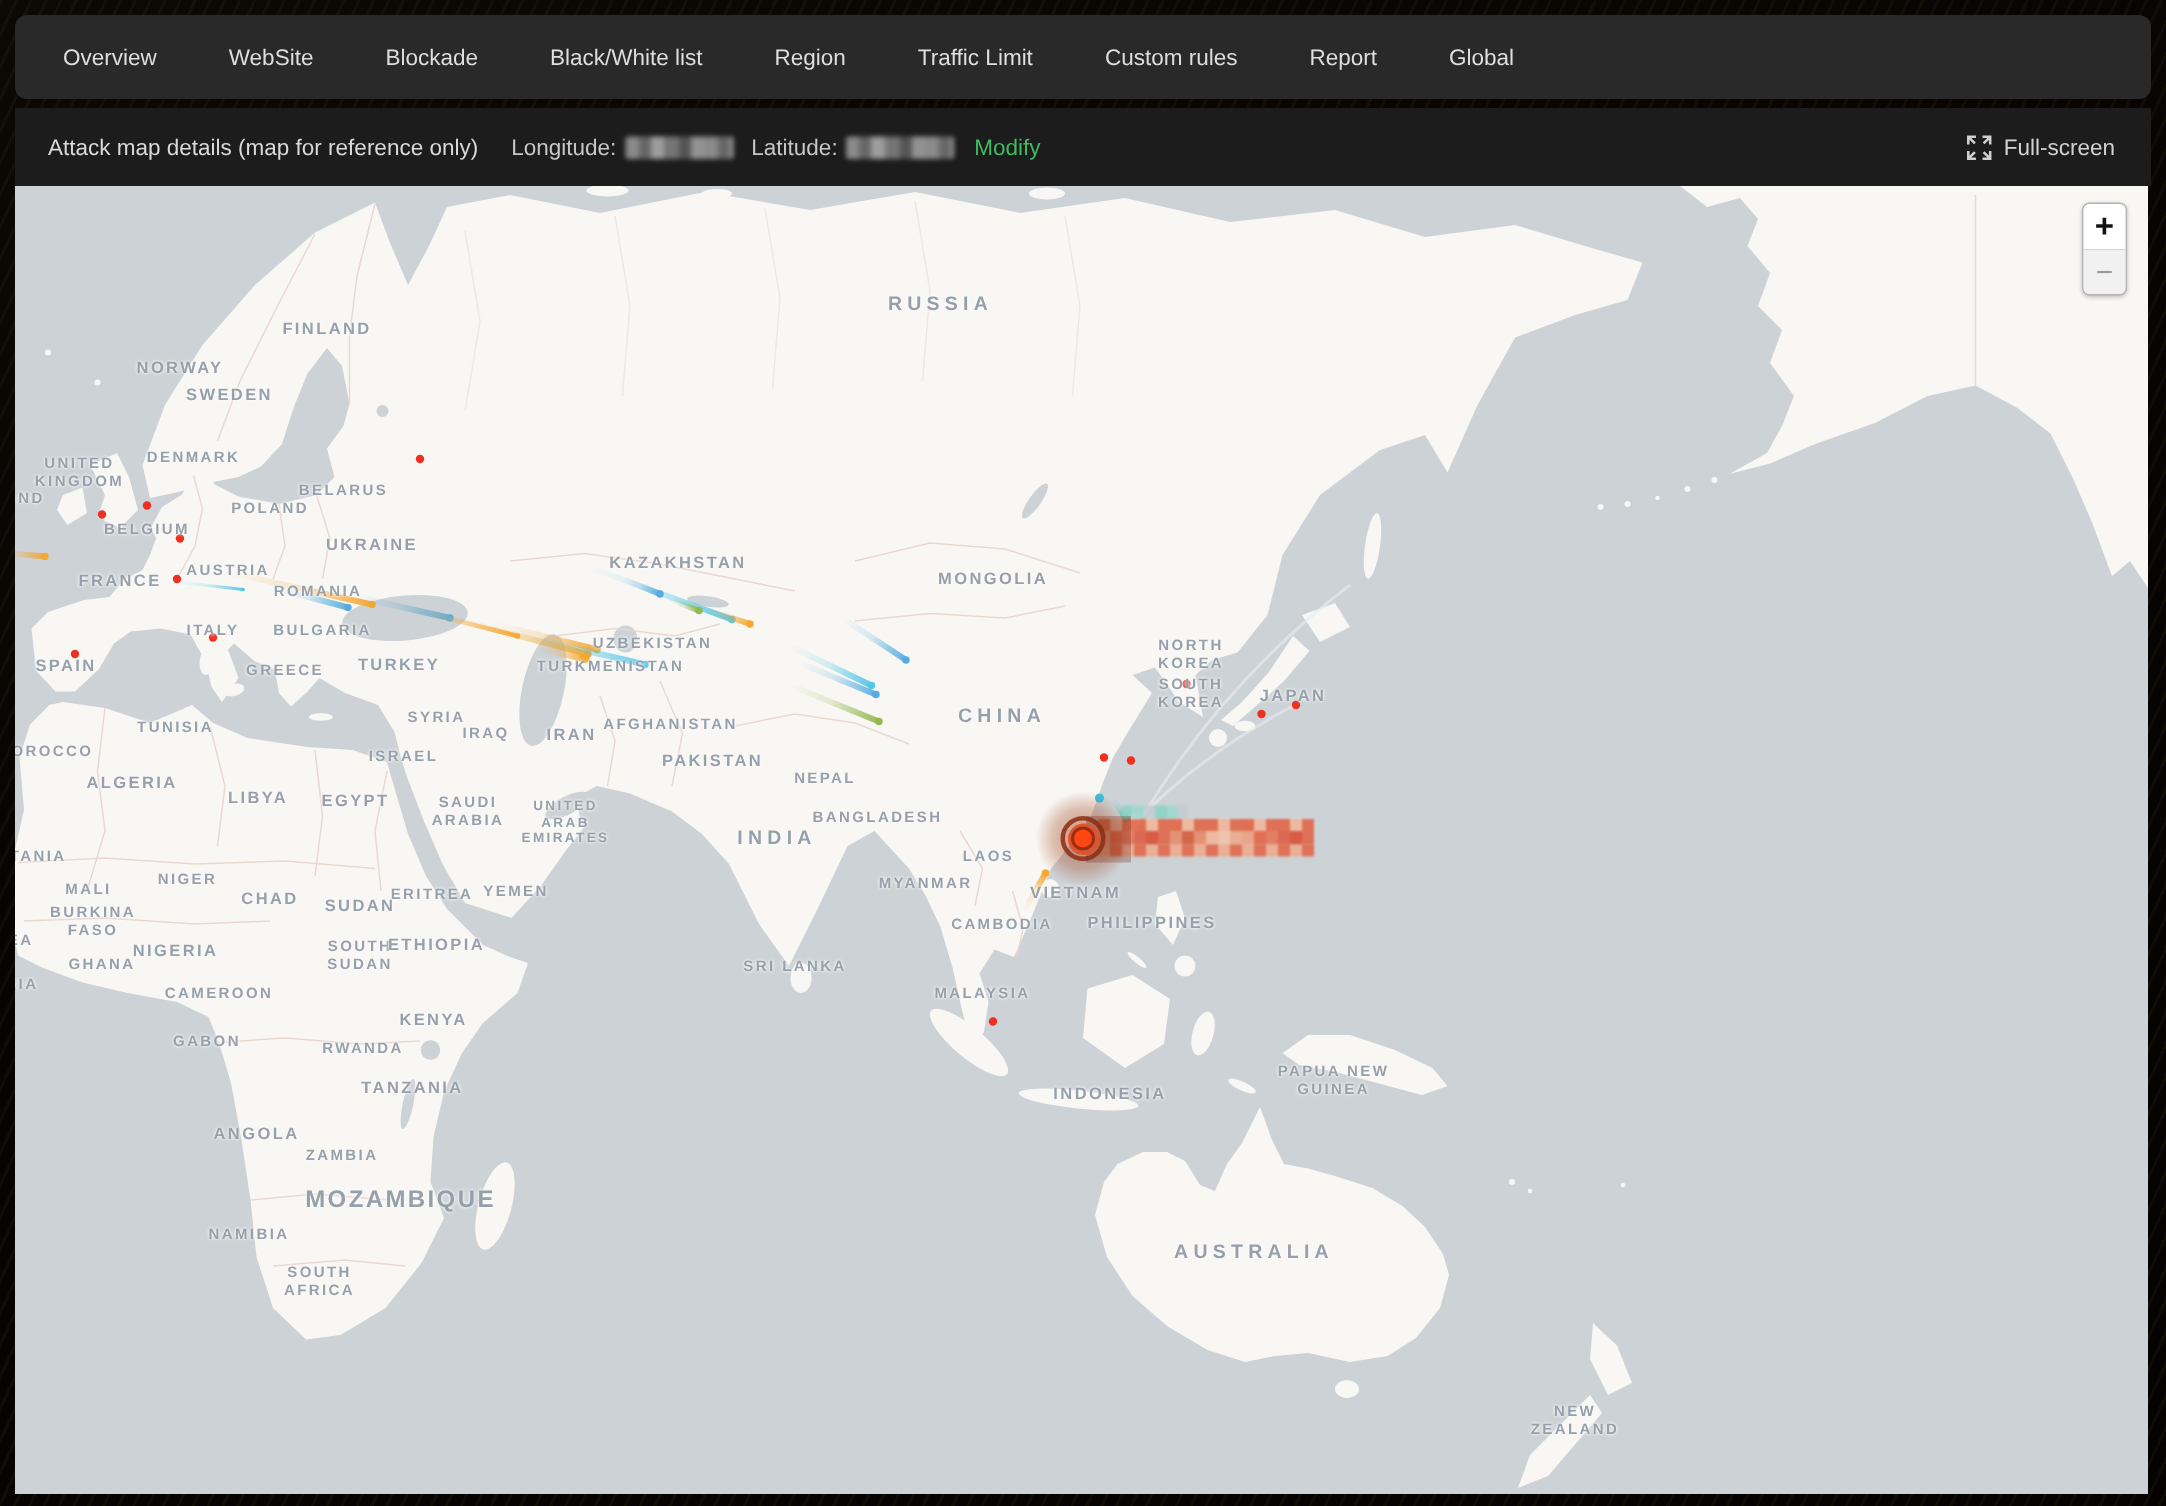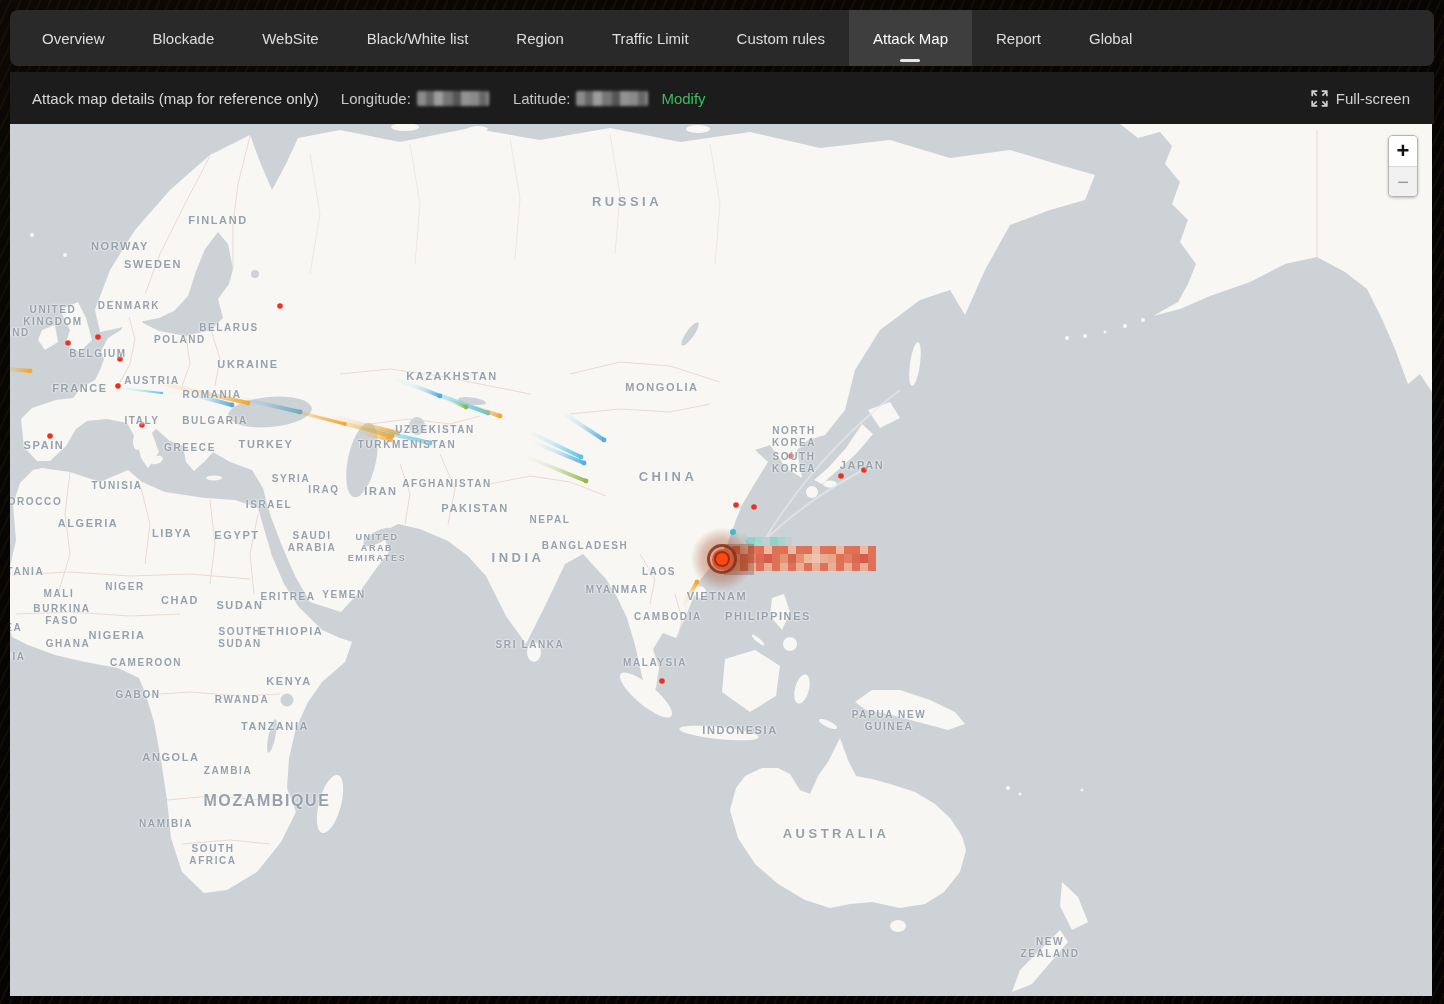--- a/index.html
+++ b/index.html
@@ -29,21 +29,21 @@
     width:20px; height:3px; background:#e6e6e6; border-radius:2px;
   }
 
   
   .subheader {
     position:absolute; left:10px; top:72px; width:1424px; height:52px;
     background:#1c1c1c; display:flex; align-items:center;
   }
   .subheader .title { color:#d9d9d9; font-size:15px; margin-left:22px; }
   .coord-label { color:#c7c7c7; font-size:15px; margin-left:22px; }
-  .coord-label.lat { margin-left:24px; }
+  .coord-label.lat { margin-left:12px; }
   .blurred-value {
     display:inline-block; width:72px; height:15px; margin-left:6px; border-radius:2px;
     background:repeating-linear-gradient(90deg,#8a8a8a 0 9px,#676767 9px 17px,#9d9d9d 17px 26px,#757575 26px 36px,#555 36px 44px,#929292 44px 53px);
     filter:blur(1.6px); vertical-align:middle;
   }
   .modify-link { font-size:15px; margin-left:13px; cursor:pointer; }
   .fullscreen { position:absolute; right:24px; top:0; height:52px; display:flex; align-items:center; cursor:pointer; }
   .fullscreen svg { margin-right:8px; }
   .fullscreen .fs-label { color:#d2d2d2; font-size:15px; }
 
@@ -82,27 +82,26 @@
   }
   .zoom-btn { width:100%; height:31px; display:flex; align-items:center; justify-content:center; cursor:pointer; }
   .zoom-in { background:#ffffff; color:#111; font-size:22px; font-weight:bold; border-bottom:1px solid #d7d7d7; }
   .zoom-out { background:#f1f1f1; color:#9a9a9a; font-size:20px; }
 </style>
 </head>
 <body>
 
 <nav class="navbar" id="navbar">
     <div class="tab">Overview</div>
+    <div class="tab">WebSite</div>
     <div class="tab">Blockade</div>
-    <div class="tab">WebSite</div>
     <div class="tab">Black/White list</div>
     <div class="tab">Region</div>
     <div class="tab">Traffic Limit</div>
     <div class="tab">Custom rules</div>
-    <div class="tab active">Attack Map</div>
     <div class="tab">Report</div>
     <div class="tab">Global</div>
   </nav>
 
 <div class="subheader">
   <span class="title">Attack map details (map for reference only)</span>
   <span class="coord-label">Longitude:</span>
   <span class="blurred-value"></span>
   <span class="coord-label lat">Latitude:</span>
   <span class="blurred-value"></span>

